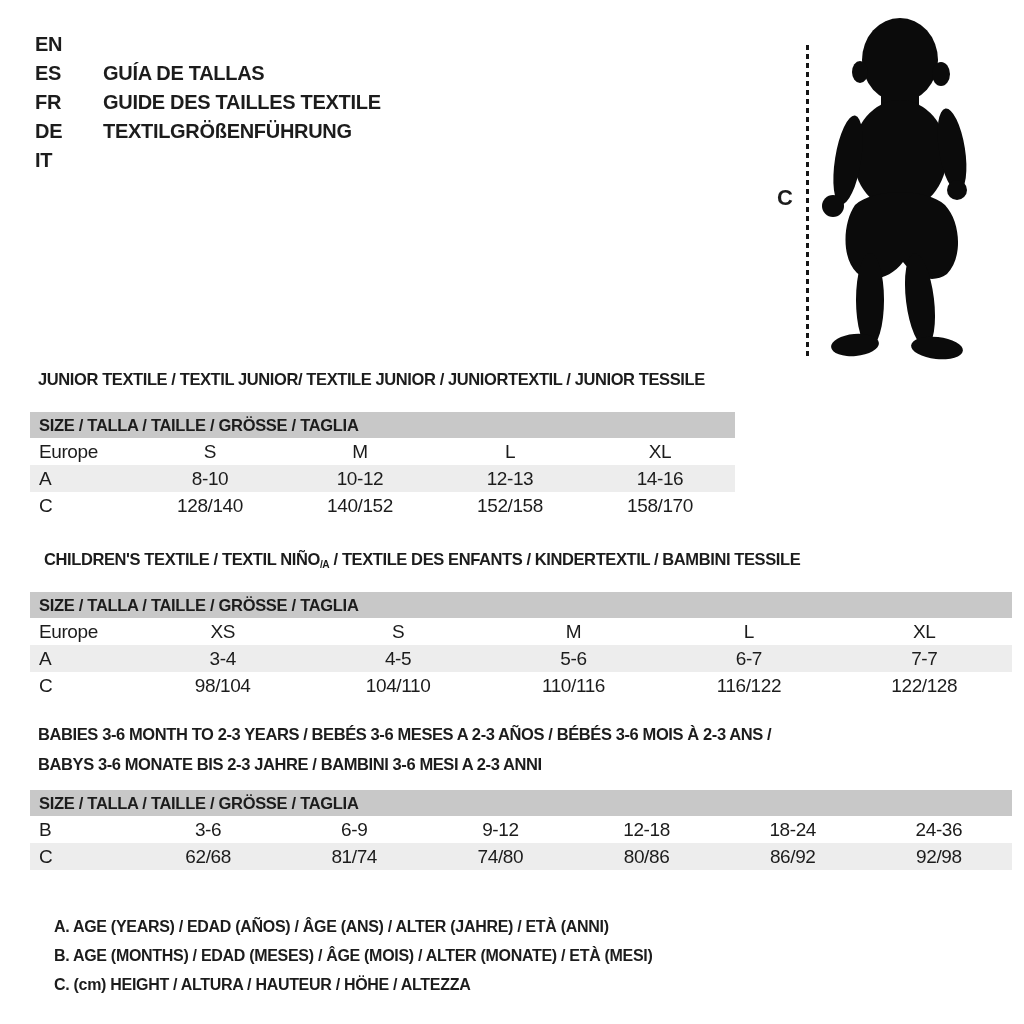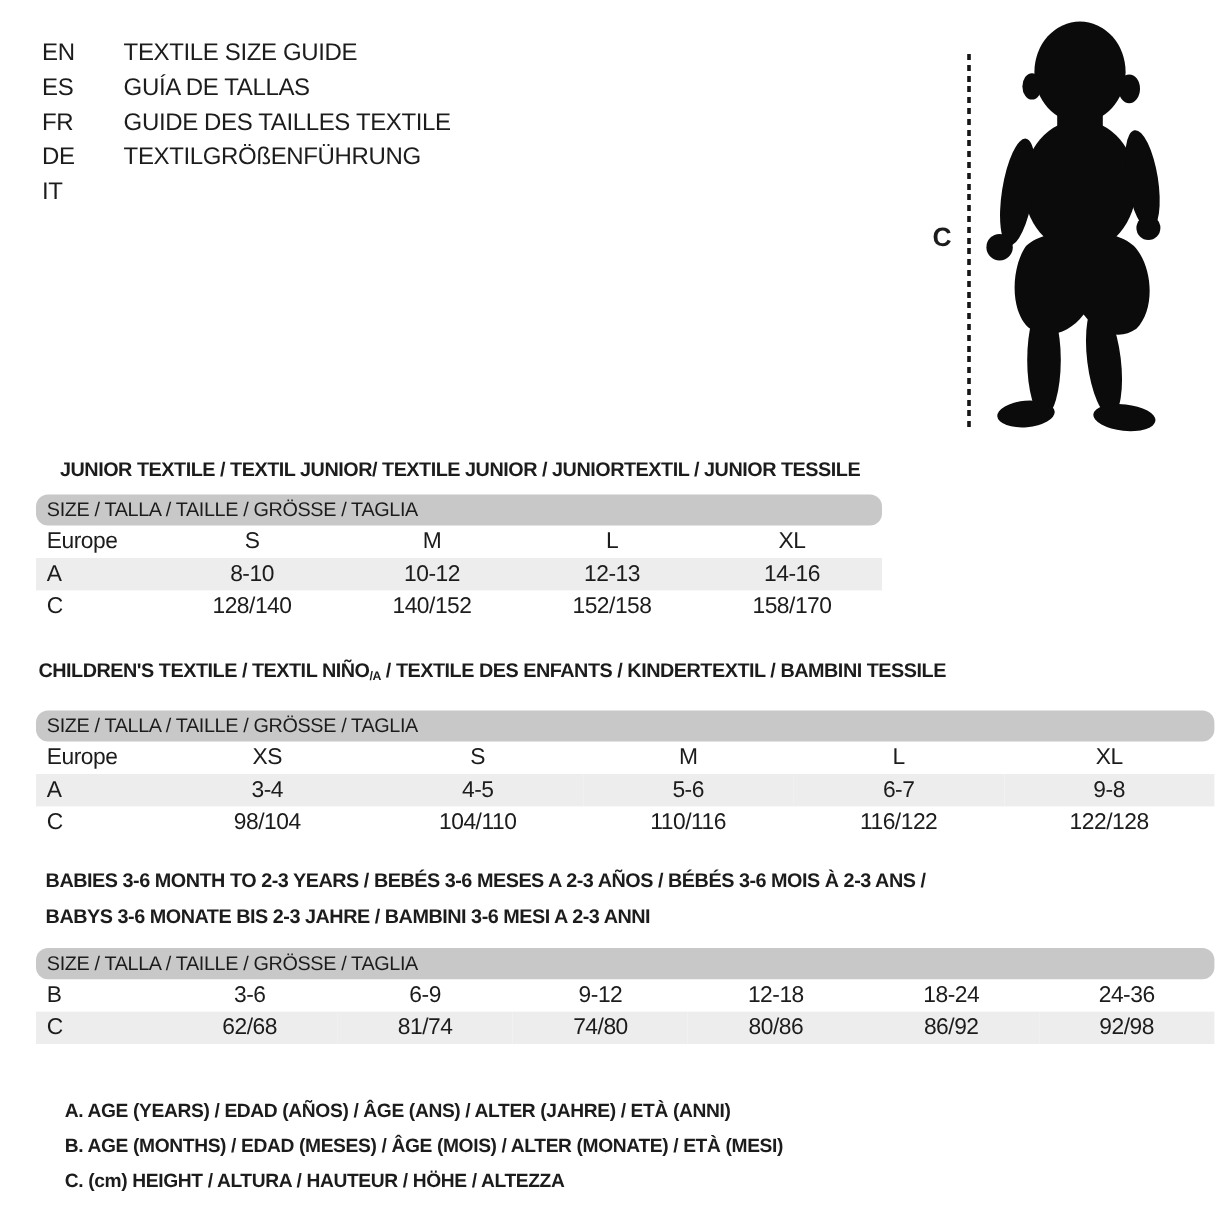--- a/index.html
+++ b/index.html
@@ -5,46 +5,45 @@
   html,body{margin:0;padding:0;}
   body{
     width:1024px;height:1024px;position:relative;background:#ffffff;
     font-family:"Liberation Sans",sans-serif;color:#1c1c1c;overflow:hidden;
     -webkit-font-smoothing:antialiased;
   }
   .abs{position:absolute;}
   
   #lang-header{left:35px;top:30px;}
   .lang-row{display:grid;grid-template-columns:68px auto;line-height:29px;
-    font-size:20px;font-weight:normal;letter-spacing:-0.3px;white-space:nowrap;}
+    font-size:20px;font-weight:bold;letter-spacing:-0.3px;white-space:nowrap;}
   
   #dotline{left:806px;top:45px;width:3px;height:312px;
     background:repeating-linear-gradient(to bottom,#151515 0 5px,transparent 5px 9px);}
   #height-label{left:777px;top:185px;font-size:22px;font-weight:bold;}
   
   .tbl-title{font-size:16.5px;font-weight:bold;letter-spacing:-0.4px;white-space:nowrap;line-height:20px;}
   .tbl-title .sub{font-size:0.62em;vertical-align:-0.28em;}
-  .size-band{background:#c8c8c8;height:26px;line-height:27px;font-weight:normal;
-    font-size:16.5px;letter-spacing:-0.3px;padding-left:9px;box-sizing:border-box;white-space:nowrap;border-radius:10px;}
+  .size-band{background:#c8c8c8;height:26px;line-height:27px;font-weight:bold;
+    font-size:16.5px;letter-spacing:-0.3px;padding-left:9px;box-sizing:border-box;white-space:nowrap;}
   table.size-table{border-collapse:collapse;table-layout:fixed;}
   table.size-table td{height:27px;padding:0;font-size:19px;letter-spacing:-0.4px;
     text-align:center;white-space:nowrap;vertical-align:middle;}
   table.size-table td.rowlabel{text-align:left;padding-left:9px;}
   table.size-table tr.stripe{background:#ededed;}
   col.labelcol{width:105px;}
   
   #notes .note-line{line-height:29px;font-size:16px;font-weight:bold;letter-spacing:-0.3px;white-space:nowrap;margin-left:16px;}
 </style>
 </head>
 <body>
 
 <div class="abs" id="lang-header">
   <div class="lang-row">
     <span>EN</span>
-    <span>TEXTILE SIZE GUIDE</span>
   </div>
   <div class="lang-row">
     <span>ES</span>
     <span>GUÍA DE TALLAS</span>
   </div>
   <div class="lang-row">
     <span>FR</span>
     <span>GUIDE DES TAILLES TEXTILE</span>
   </div>
   <div class="lang-row">
@@ -70,21 +69,21 @@
     <ellipse cx="137" cy="140" rx="13" ry="42" transform="rotate(-9 137 140)"></ellipse>
     <circle cx="142" cy="180" r="10"></circle>
     <path d="M40 195 C58 178 112 178 130 195 C146 212 148 248 132 264 C118 274 100 268 88 252 C76 268 56 274 42 263 C26 248 28 212 40 195 Z"></path>
     <ellipse cx="55" cy="290" rx="14" ry="47"></ellipse>
     <ellipse cx="105" cy="290" rx="14" ry="47" transform="rotate(-7 105 290)"></ellipse>
     <ellipse cx="40" cy="335" rx="24" ry="11" transform="rotate(-5 40 335)"></ellipse>
     <ellipse cx="122" cy="338" rx="26" ry="11" transform="rotate(6 122 338)"></ellipse>
   </g>
 </svg>
 
-<div class="abs tbl-title" style="left:38px;top:382px;margin-left:12px;">JUNIOR TEXTILE / TEXTIL JUNIOR/ TEXTILE JUNIOR / JUNIORTEXTIL / JUNIOR TESSILE</div>
+<div class="abs tbl-title" style="left:38px;top:369px;">JUNIOR TEXTILE / TEXTIL JUNIOR/ TEXTILE JUNIOR / JUNIORTEXTIL / JUNIOR TESSILE</div>
 <div class="abs size-band" style="left:30px;top:412px;width:705px;">SIZE / TALLA / TAILLE / GRÖSSE / TAGLIA</div>
 <table class="abs size-table" style="left:30px;top:438px;width:705px;">
   <colgroup>
       <col class="labelcol">
       <col>
       <col>
       <col>
       <col>
     </colgroup>
   <tbody>
@@ -105,21 +104,21 @@
   <tr>
     <td class="rowlabel">C</td>
     <td>128/140</td>
     <td>140/152</td>
     <td>152/158</td>
     <td>158/170</td>
   </tr>
 </tbody>
   </table>
 
-<div class="abs tbl-title" style="left:32px;top:549px;"><span>CHILDREN'S TEXTILE / TEXTIL NIÑO</span><span class="sub">/A</span><span> / TEXTILE DES ENFANTS / KINDERTEXTIL / BAMBINI TESSILE</span></div>
+<div class="abs tbl-title" style="left:44px;top:549px;"><span>CHILDREN'S TEXTILE / TEXTIL NIÑO</span><span class="sub">/A</span><span> / TEXTILE DES ENFANTS / KINDERTEXTIL / BAMBINI TESSILE</span></div>
 <div class="abs size-band" style="left:30px;top:592px;width:982px;">SIZE / TALLA / TAILLE / GRÖSSE / TAGLIA</div>
 <table class="abs size-table" style="left:30px;top:618px;width:982px;">
   <colgroup>
       <col class="labelcol">
       <col>
       <col>
       <col>
       <col>
       <col>
     </colgroup>
@@ -131,21 +130,21 @@
     <td>M</td>
     <td>L</td>
     <td>XL</td>
   </tr>
   <tr class="stripe">
     <td class="rowlabel">A</td>
     <td>3-4</td>
     <td>4-5</td>
     <td>5-6</td>
     <td>6-7</td>
-    <td>9-8</td>
+    <td>7-7</td>
   </tr>
   <tr>
     <td class="rowlabel">C</td>
     <td>98/104</td>
     <td>104/110</td>
     <td>110/116</td>
     <td>116/122</td>
     <td>122/128</td>
   </tr>
 </tbody>

